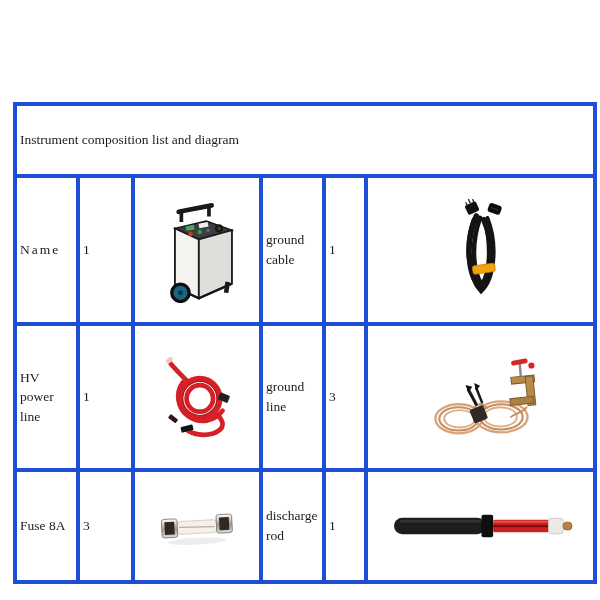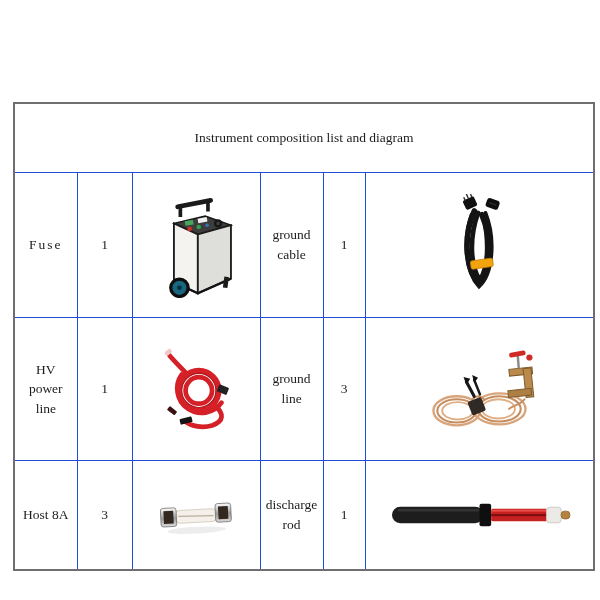--- a/index.html
+++ b/index.html
@@ -13,22 +13,21 @@
   }
   table.comp-table {
     position: absolute;
     left: 13px; top: 102px;
     width: 580px;
     border-collapse: collapse;
     table-layout: fixed;
     border: 2px solid #6f6f6f;
   }
   table.comp-table td {
-    border: 1px solid #1d4ed8;
-    text-align: center;
+    border: 4px solid #1d4ed8;
     vertical-align: middle;
     padding: 17px 3px;
     font-size: 13.5px;
     line-height: 1.45;
     overflow: hidden;
   }
   tr.r-title td  { height: 34px; font-size: 13.5px; }
   tr.r-head  td  { height: 44px; }
   tr.r1 td { height: 110px; }
   tr.r2 td { height: 108px; }
@@ -53,21 +52,21 @@
         <col style="width:229px">
     </colgroup>
 
     <tbody>
         <tr class="r-title">
       <td colspan="6">Instrument composition list and diagram</td>
     </tr>
 
 
     <tr class="r1">
-      <td class="name-cell host-cell">Fuse</td>
+      <td class="name-cell host-cell">Name</td>
       <td>1</td>
       <td class="pic-cell">
         <div class="pic-wrap">
           <svg width="92" height="106" viewBox="0 0 100 115">
             <path d="M30 16 L66 9" stroke="#1a1a1a" stroke-width="5" stroke-linecap="round" fill="none"></path>
             <path d="M33 16 V27 M63 10 V21" stroke="#1a1a1a" stroke-width="4" fill="none"></path>
             <polygon points="26,34 60,26 88,36 52,46" fill="#3d3d3d" stroke="#151515" stroke-width="1.5"></polygon>
             <polygon points="26,34 52,46 52,110 26,98" fill="#f4f3f0" stroke="#1c1c1c" stroke-width="2"></polygon>
             <polygon points="52,46 88,36 88,94 52,110" fill="#dededa" stroke="#1c1c1c" stroke-width="2"></polygon>
             <rect x="38" y="31" width="9" height="5" fill="#45a85c" transform="rotate(-10 42 33)"></rect>
@@ -156,21 +155,21 @@
               <path d="M106 28 L105 15" stroke="#8a8a8a" stroke-width="2.5"></path>
               <rect x="96" y="11" width="17" height="5" rx="2" fill="#cf2b24" transform="rotate(-10 104 13)"></rect>
               <circle cx="117" cy="17" r="3.2" fill="#cf2b24"></circle>
             </g>
           </svg>
         </div>
       </td>
     </tr>
 
     <tr class="r3">
-      <td class="name-cell">Host 8A</td>
+      <td class="name-cell">Fuse 8A</td>
       <td>3</td>
       <td class="pic-cell">
         <div class="pic-wrap">
           <svg width="90" height="47" viewBox="0 0 92 48">
             <defs>
               <linearGradient id="capGrad" x1="0" y1="0" x2="0" y2="1">
                 <stop offset="0" stop-color="#fdfdfd"></stop>
                 <stop offset="0.55" stop-color="#9a9a9a"></stop>
                 <stop offset="1" stop-color="#dcdcdc"></stop>
               </linearGradient>

